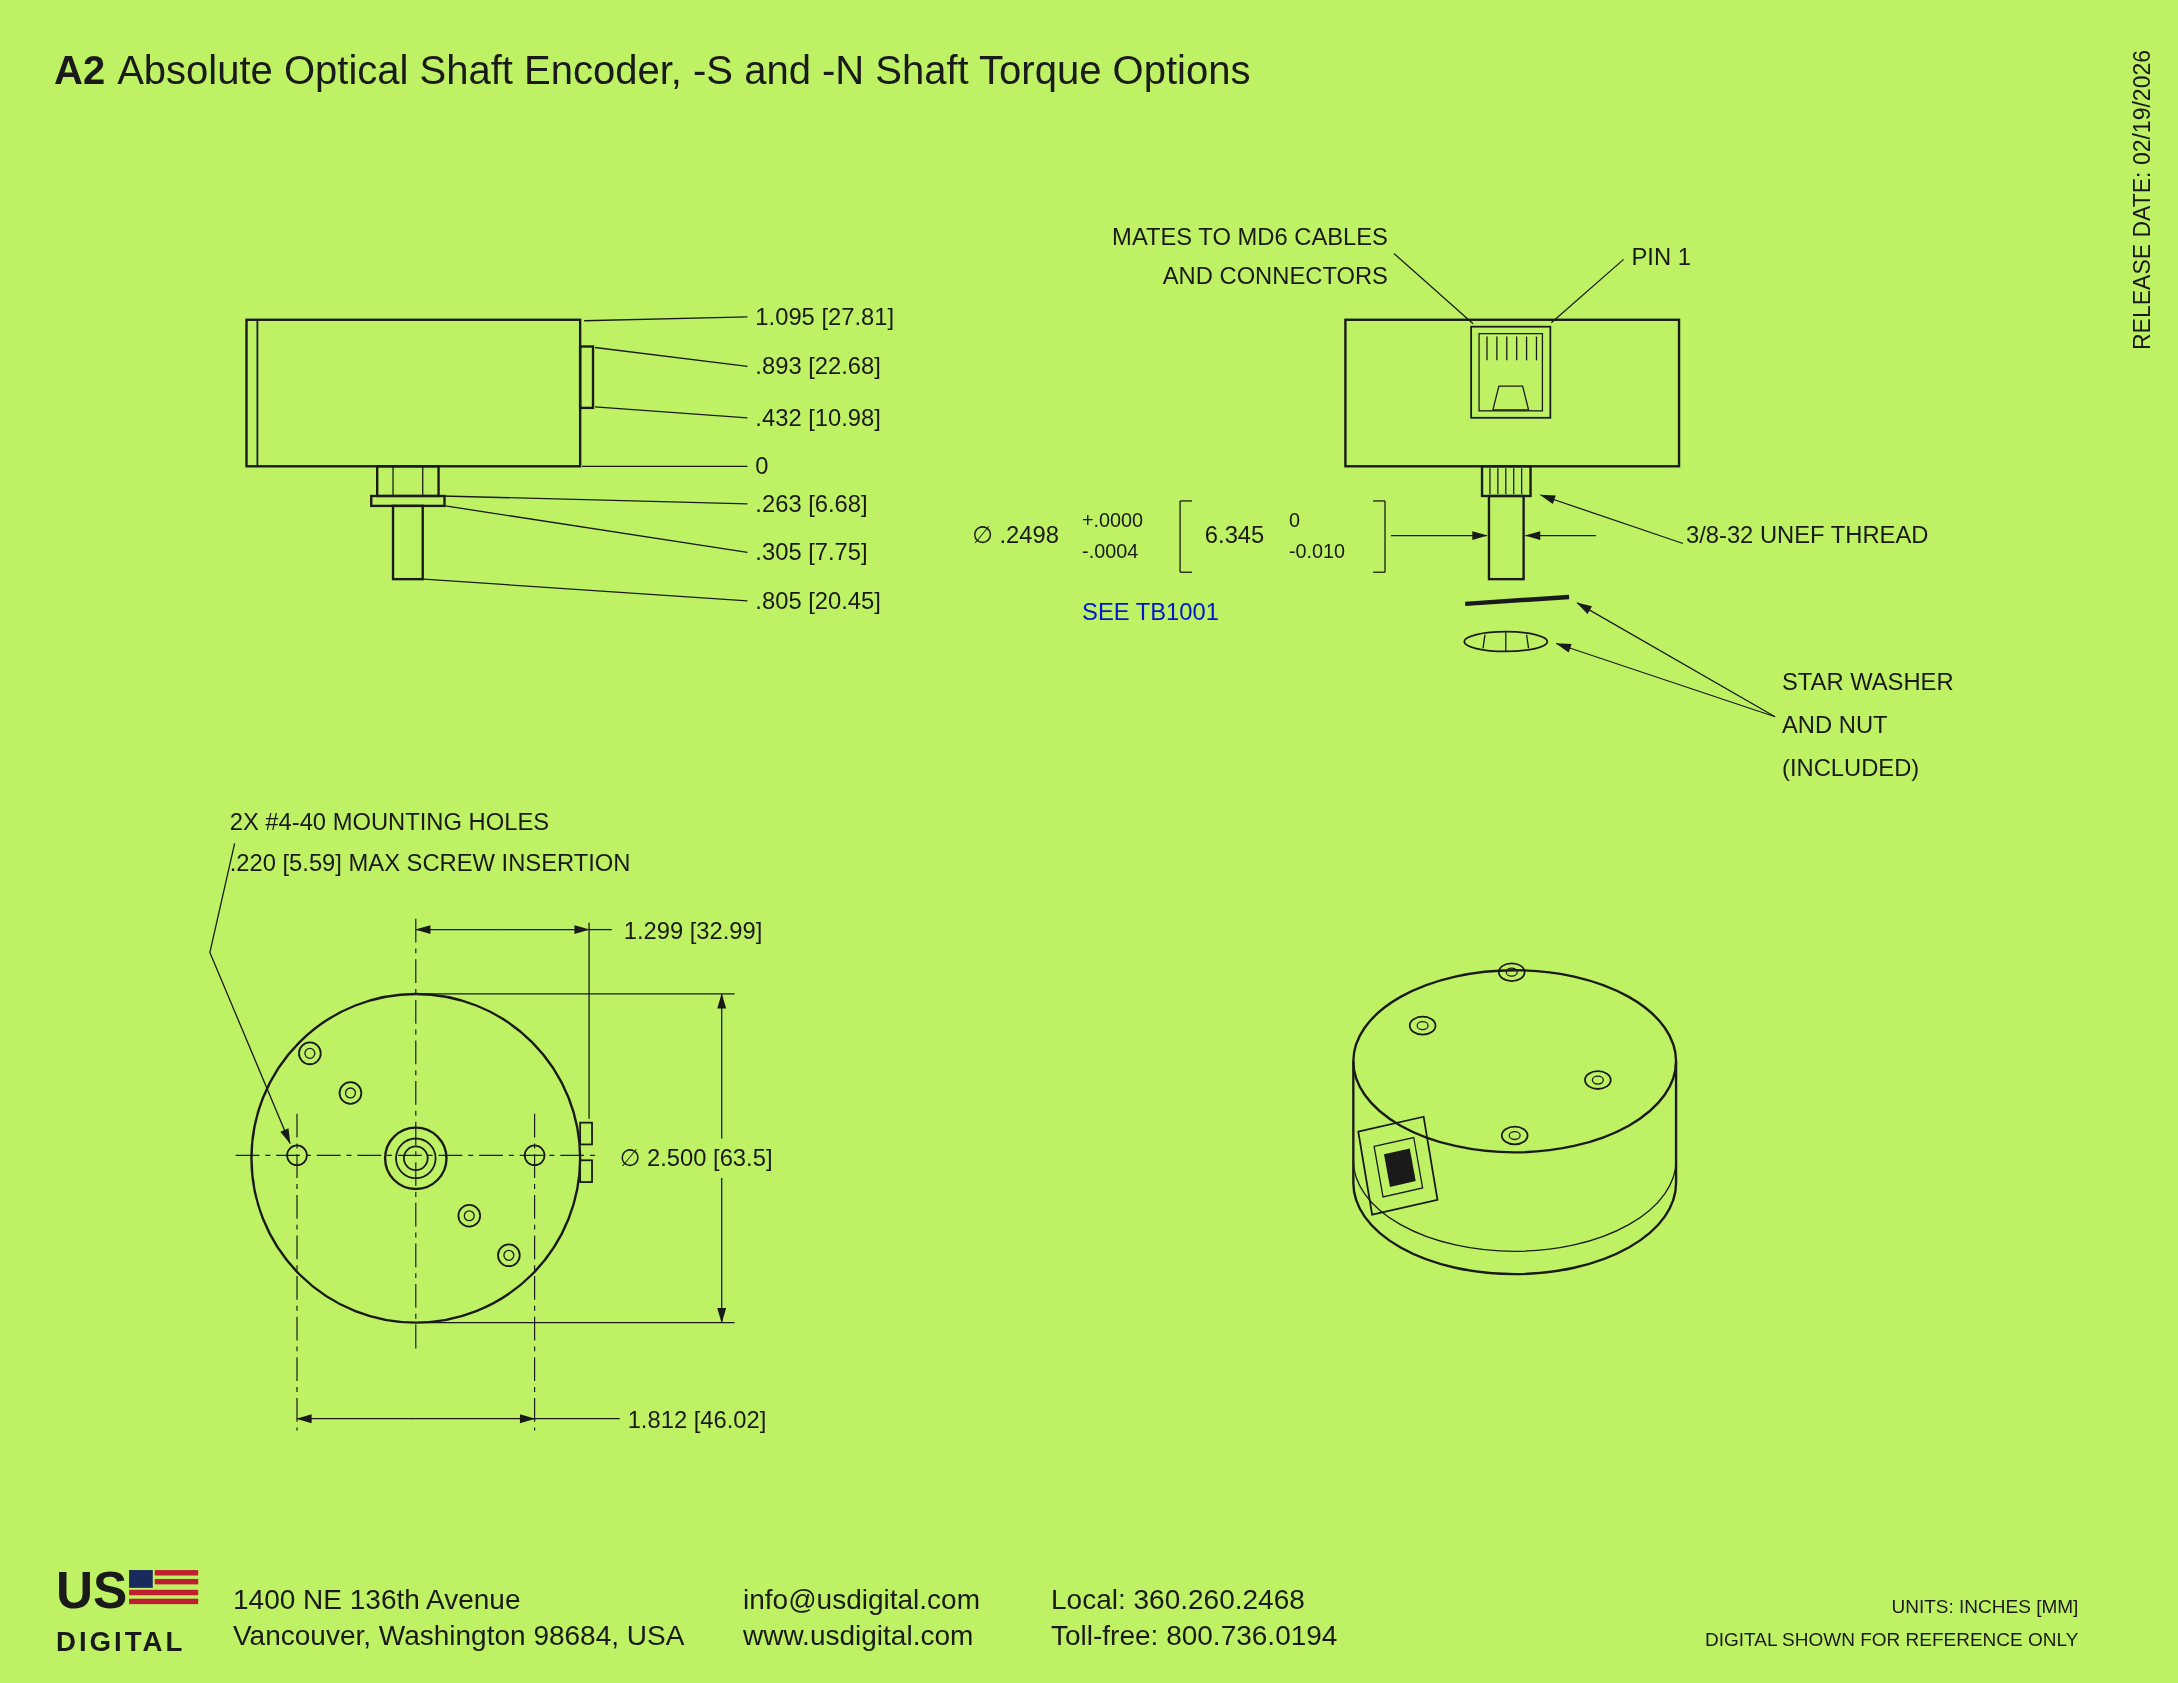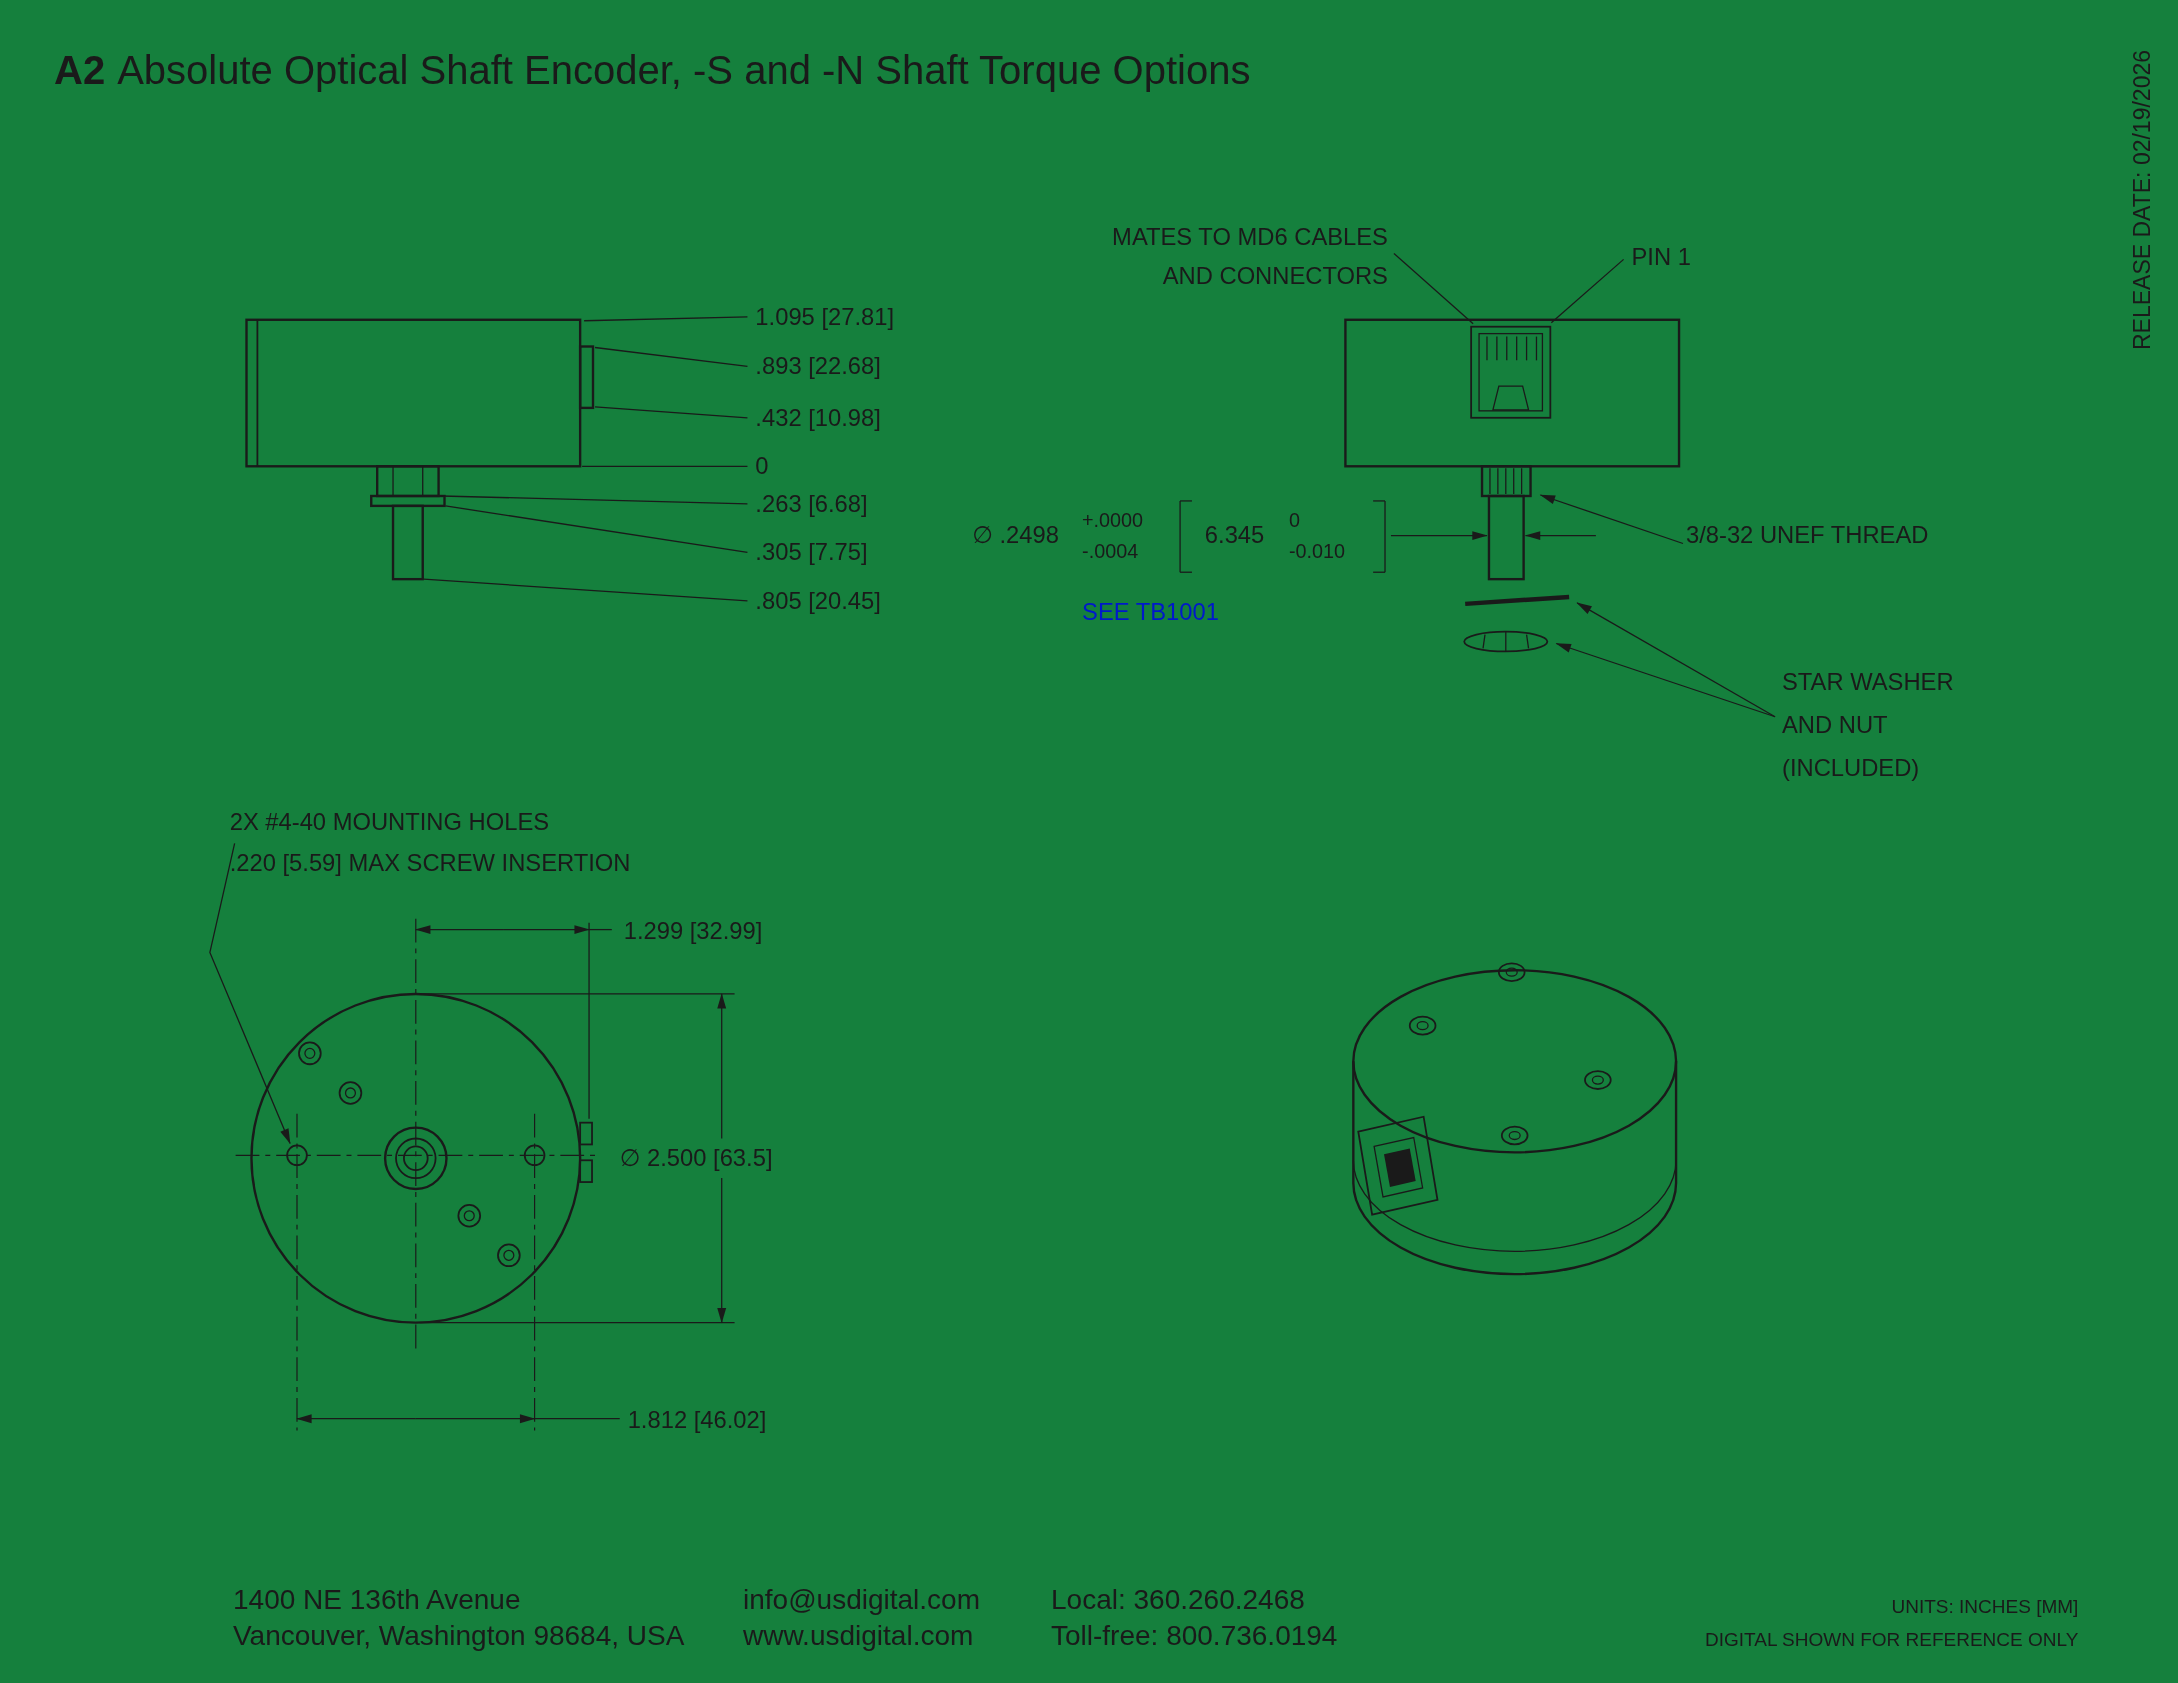--- a/index.html
+++ b/index.html
@@ -1,16 +1,16 @@
 <!DOCTYPE html>
 <html><head>
 <meta charset="utf-8">
 <style>
   html,body{margin:0;padding:0;background:#ffffff;}
-  .page{position:relative;width:2178px;height:1683px;background:#15803d;overflow:hidden;
+  .page{position:relative;width:2178px;height:1683px;background:#bef264;overflow:hidden;
         font-family:"Liberation Sans","DejaVu Sans",sans-serif;color:#1a1a1a;}
   .drawing{position:absolute;left:0;top:0;}
 
   
   .ln{stroke:#1a1a1a;stroke-width:2.4;fill:none;}
   .md{stroke:#1a1a1a;stroke-width:1.8;fill:none;}
   .thin{stroke:#1a1a1a;stroke-width:1.3;fill:none;}
   .cl{stroke:#1a1a1a;stroke-width:1.2;fill:none;stroke-dasharray:24 6 5 6;}
   .bar{stroke:#1a1a1a;stroke-width:4.5;fill:none;}
   text{font-family:"Liberation Sans","DejaVu Sans",sans-serif;}
@@ -215,20 +215,33 @@
         <ellipse class="thin" cx="1614" cy="1091" rx="5.5" ry="4"></ellipse>
       <ellipse class="md" cx="1530" cy="1147" rx="13" ry="9"></ellipse>
         <ellipse class="thin" cx="1530" cy="1147" rx="5.5" ry="4"></ellipse>
 
       <polygon class="md" points="1372,1143 1438,1128 1452,1212 1386,1227"></polygon>
       <polygon class="thin" points="1388,1158 1428,1149 1437,1200 1397,1209"></polygon>
       <polygon points="1398,1166 1424,1160 1430,1193 1404,1199" fill="#1a1a1a"></polygon>
     </g>
   </svg>
 
+  <div class="logo">
+    <svg width="158" height="97" viewBox="0 0 160 98">
+      <text x="0" y="42" font-size="52" font-weight="bold" fill="#1a1a1a">US</text>
+      <g>
+        <rect x="74" y="4" width="24" height="18" fill="#1b2a5e"></rect>
+        <rect x="100" y="4" width="44" height="5.5" fill="#bf1e2e"></rect>
+        <rect x="100" y="13" width="44" height="5.5" fill="#bf1e2e"></rect>
+        <rect x="74" y="24" width="70" height="5.5" fill="#bf1e2e"></rect>
+        <rect x="74" y="33" width="70" height="5.5" fill="#bf1e2e"></rect>
+      </g>
+      <text x="0" y="86" font-size="28" font-weight="bold" letter-spacing="3" fill="#1a1a1a">DIGITAL</text>
+    </svg>
+  </div>
 
   <div class="footer-col f-addr">
     <div>1400 NE 136th Avenue</div>
     <div>Vancouver, Washington 98684, USA</div>
   </div>
   <div class="footer-col f-web">
     <div>info@usdigital.com</div>
     <div>www.usdigital.com</div>
   </div>
   <div class="footer-col f-phone">

